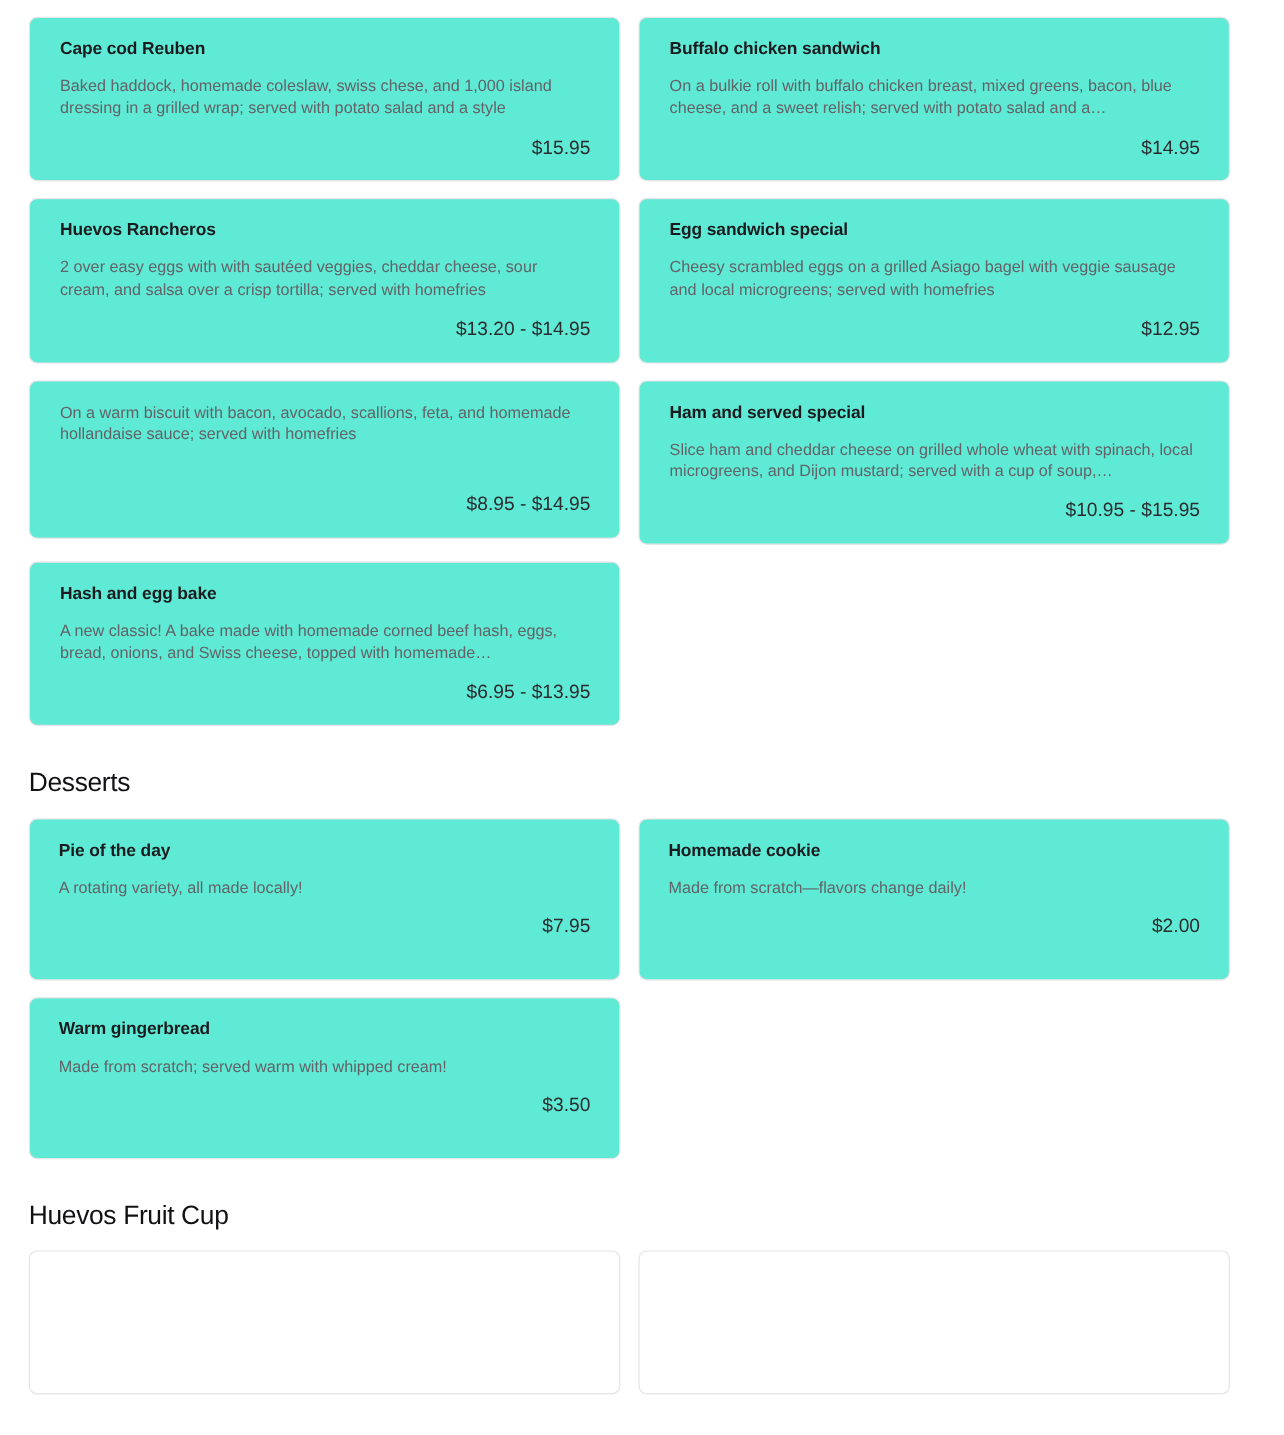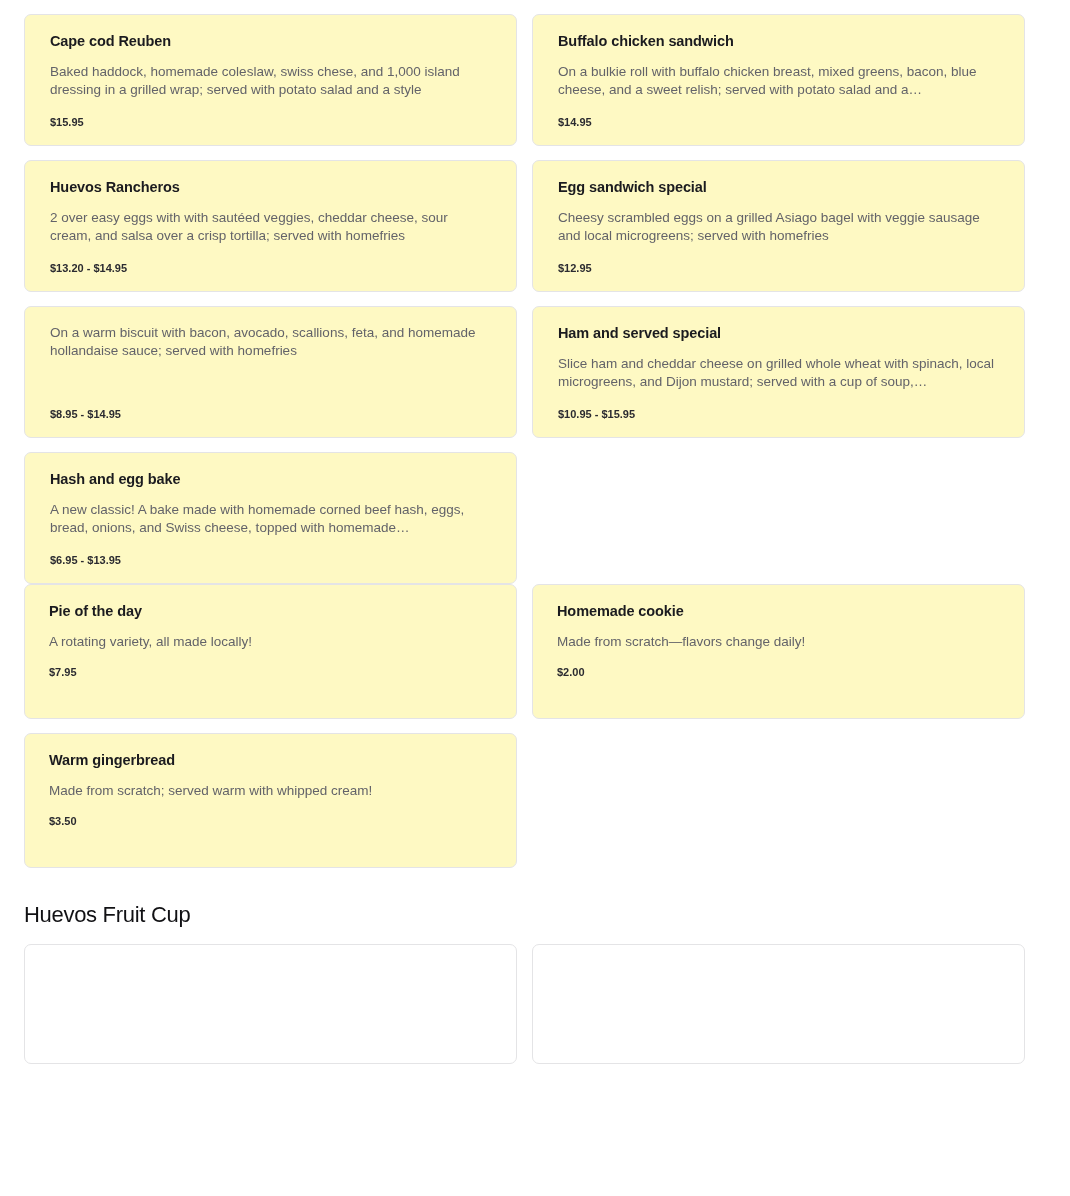--- a/index.html
+++ b/index.html
@@ -23,21 +23,21 @@
   }
   .grid {
     display: grid;
     grid-template-columns: 493px 493px;
     column-gap: 15px;
     row-gap: 14px;
     padding: 0 24px;
     align-items: start;
   }
   .card {
-    background: #fef9c3;
+    background: #5eead4;
     border: 1px solid #e4e4e6;
     border-radius: 7px;
     padding: 17px 24px 16px 25px;
     min-height: 132px;
     display: flex;
     flex-direction: column;
   }
   .card.tall {
     min-height: 135px;
     padding-left: 24px;
@@ -57,25 +57,26 @@
     line-height: 1.36;
     margin: 0 0 14px 0;
     display: -webkit-box;
     -webkit-line-clamp: 2;
     -webkit-box-orient: vertical;
     overflow: hidden;
     text-overflow: ellipsis;
     max-height: 37px;
   }
   .card-price {
-    font-size: 11px;
-    font-weight: bold;
+    font-size: 16px;
+    font-weight: normal;
     color: #2b2b30;
     line-height: 1.3;
     margin: auto 0 0 0;
+    text-align: right;
   }
   .card.tall .card-price {
     margin-top: 0;
   }
   .section-heading {
     font-size: 22px;
     font-weight: normal;
     color: #111114;
     letter-spacing: -0.3px;
     line-height: 1.2;
@@ -137,20 +138,21 @@
     </div>
 
     <div class="card">
       <div class="card-title">Hash and egg bake</div>
       <div class="card-desc">A new classic! A bake made with homemade corned beef hash, eggs, bread, onions, and Swiss cheese, topped with homemade…</div>
       <div class="card-price">$6.95 - $13.95</div>
     </div>
 
   </div>
 
+  <h2 class="section-heading">Desserts</h2>
 
   <div class="grid">
 
     <div class="card tall">
       <div class="card-title">Pie of the day</div>
       <div class="card-desc">A rotating variety, all made locally!</div>
       <div class="card-price">$7.95</div>
     </div>
 
     <div class="card tall">

